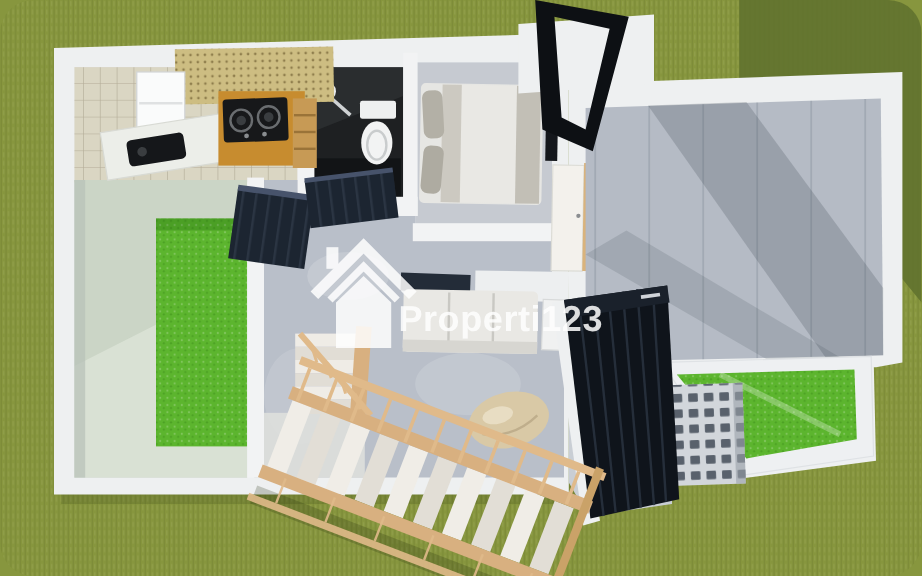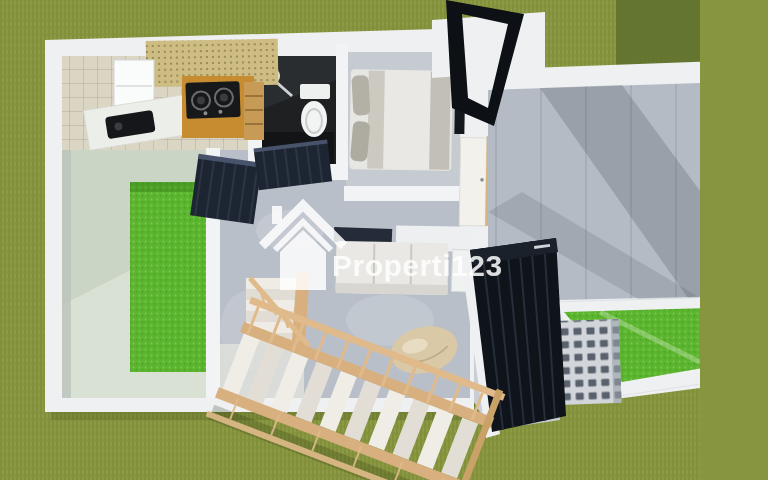--- a/index.html
+++ b/index.html
@@ -1,16 +1,16 @@
 <!DOCTYPE html>
 <html><head>
 <meta charset="utf-8">
 <style>
   html,body{margin:0;padding:0;background:#87963e;}
-  .scene{position:relative;width:700px;height:480px;overflow:hidden;font-family:"Liberation Sans",sans-serif;}
+  .scene{position:relative;width:768px;height:480px;overflow:hidden;font-family:"Liberation Sans",sans-serif;border-radius:28px;}
   svg{display:block;}
   text.wm{font-family:"Liberation Sans","DejaVu Sans",sans-serif;font-weight:bold;letter-spacing:.5px;}
 </style>
 </head>
 <body>
 
 <div class="scene">
 <svg width="768" height="480" viewBox="0 0 768 480">
   <defs>
     <pattern id="patGrass" width="4" height="7" patternUnits="userSpaceOnUse">

